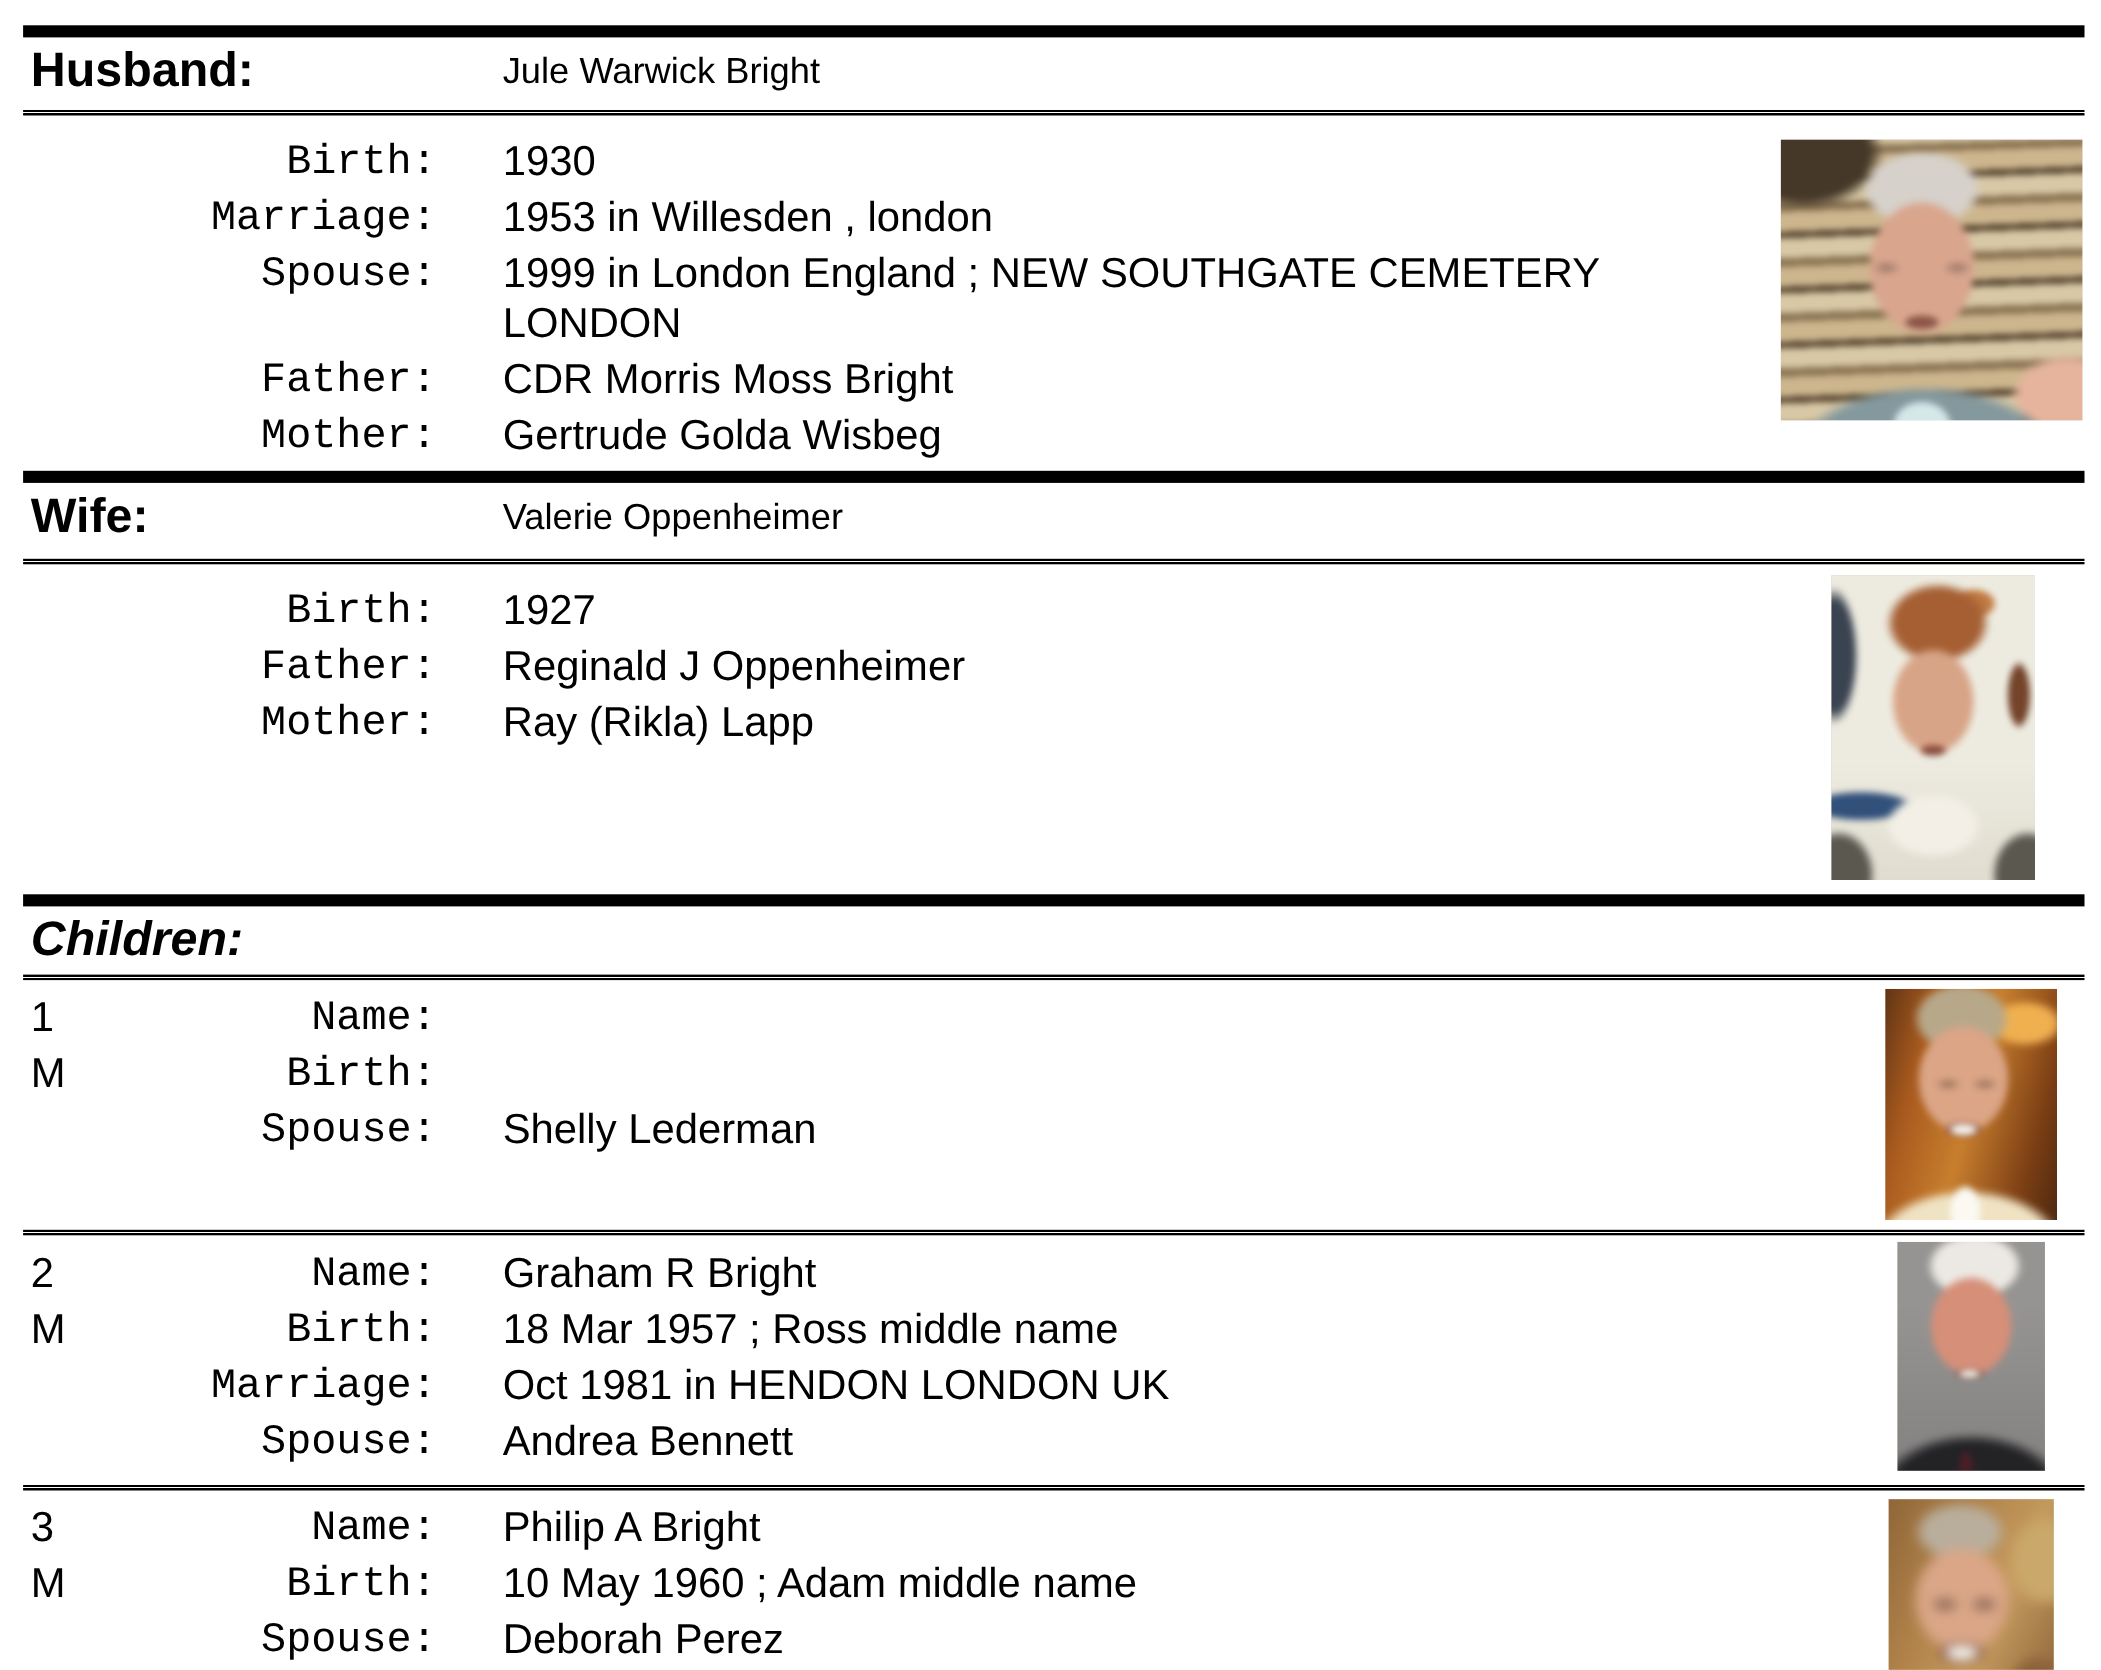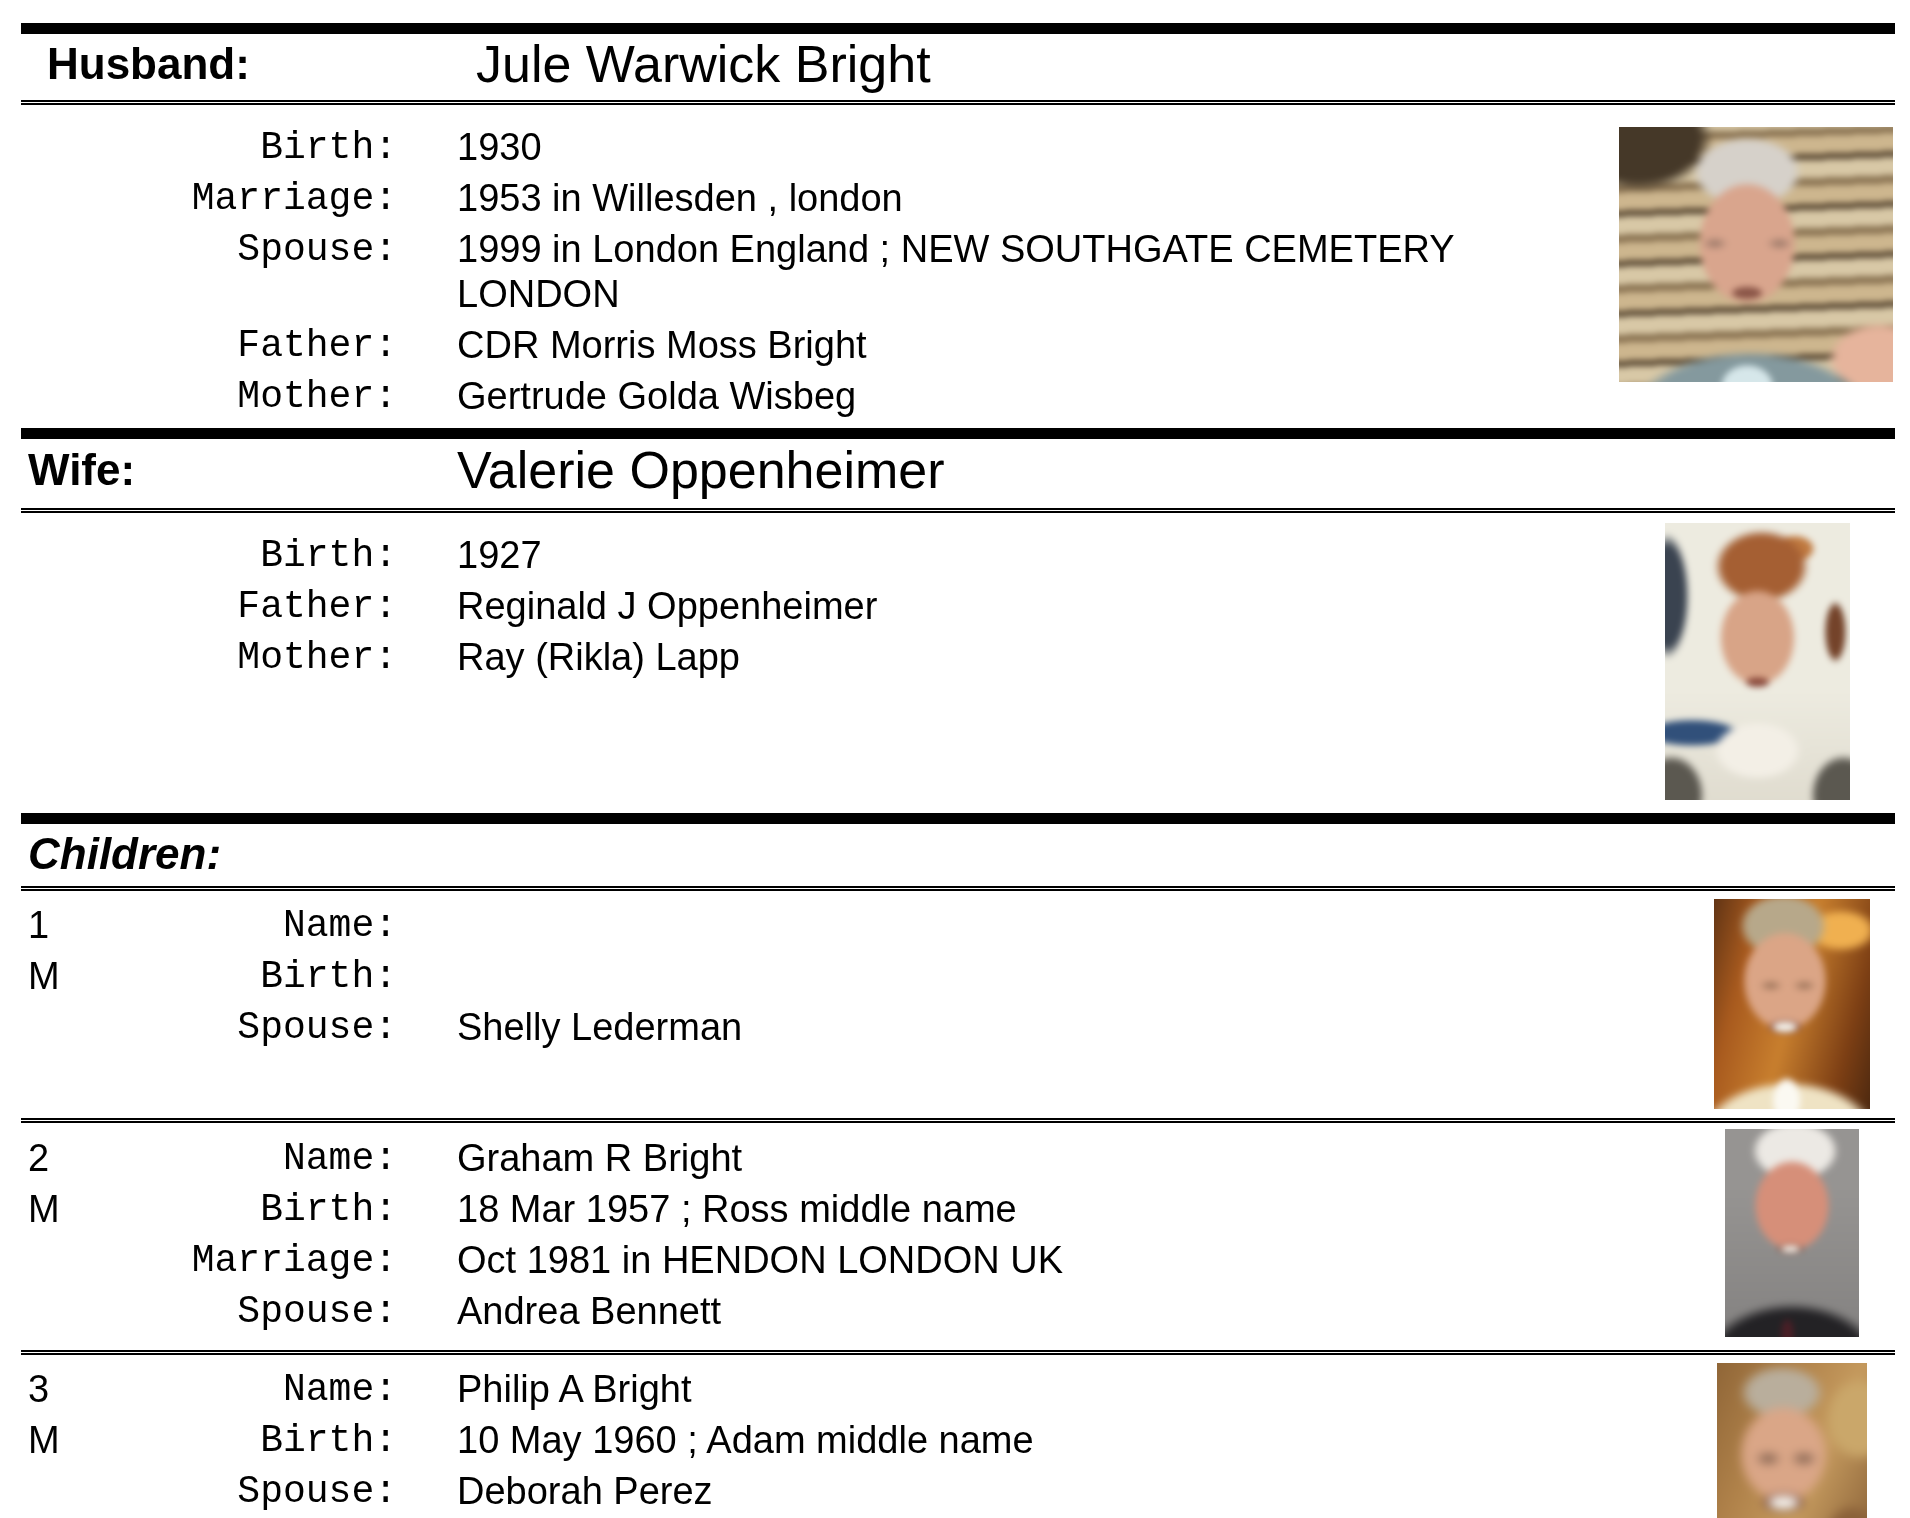--- a/index.html
+++ b/index.html
@@ -18,22 +18,22 @@
   #bar-children{top:813px;}
   #line-children{top:886px;}
   #line-child1{top:1118px;}
   #line-child2{top:1350px;}
 
   .section-header{
     position:absolute;left:21px;width:1580px;
     display:grid;grid-template-columns:376px 1fr;column-gap:60px;
   }
   .section-header .hdr-label{font-size:44px;font-weight:bold;line-height:52px;padding-left:7px;}
-  .section-header .hdr-name{font-size:52px;line-height:52px;}
-  #husband-header{top:38px;margin-left:19px;}
+  .section-header .hdr-name{font-size:33px;line-height:52px;}
+  #husband-header{top:38px;}
   #wife-header{top:444px;}
   #children-header{top:828px;}
   #children-header .hdr-label{grid-column:1 / span 2;font-style:italic;}
 
   .fields{position:absolute;left:21px;width:1580px;}
   #husband-fields{top:125px;}
   #wife-fields{top:533px;}
   .field-row{
     display:grid;grid-template-columns:376px 1fr;column-gap:60px;
     font-size:38px;line-height:45px;margin-bottom:6px;

